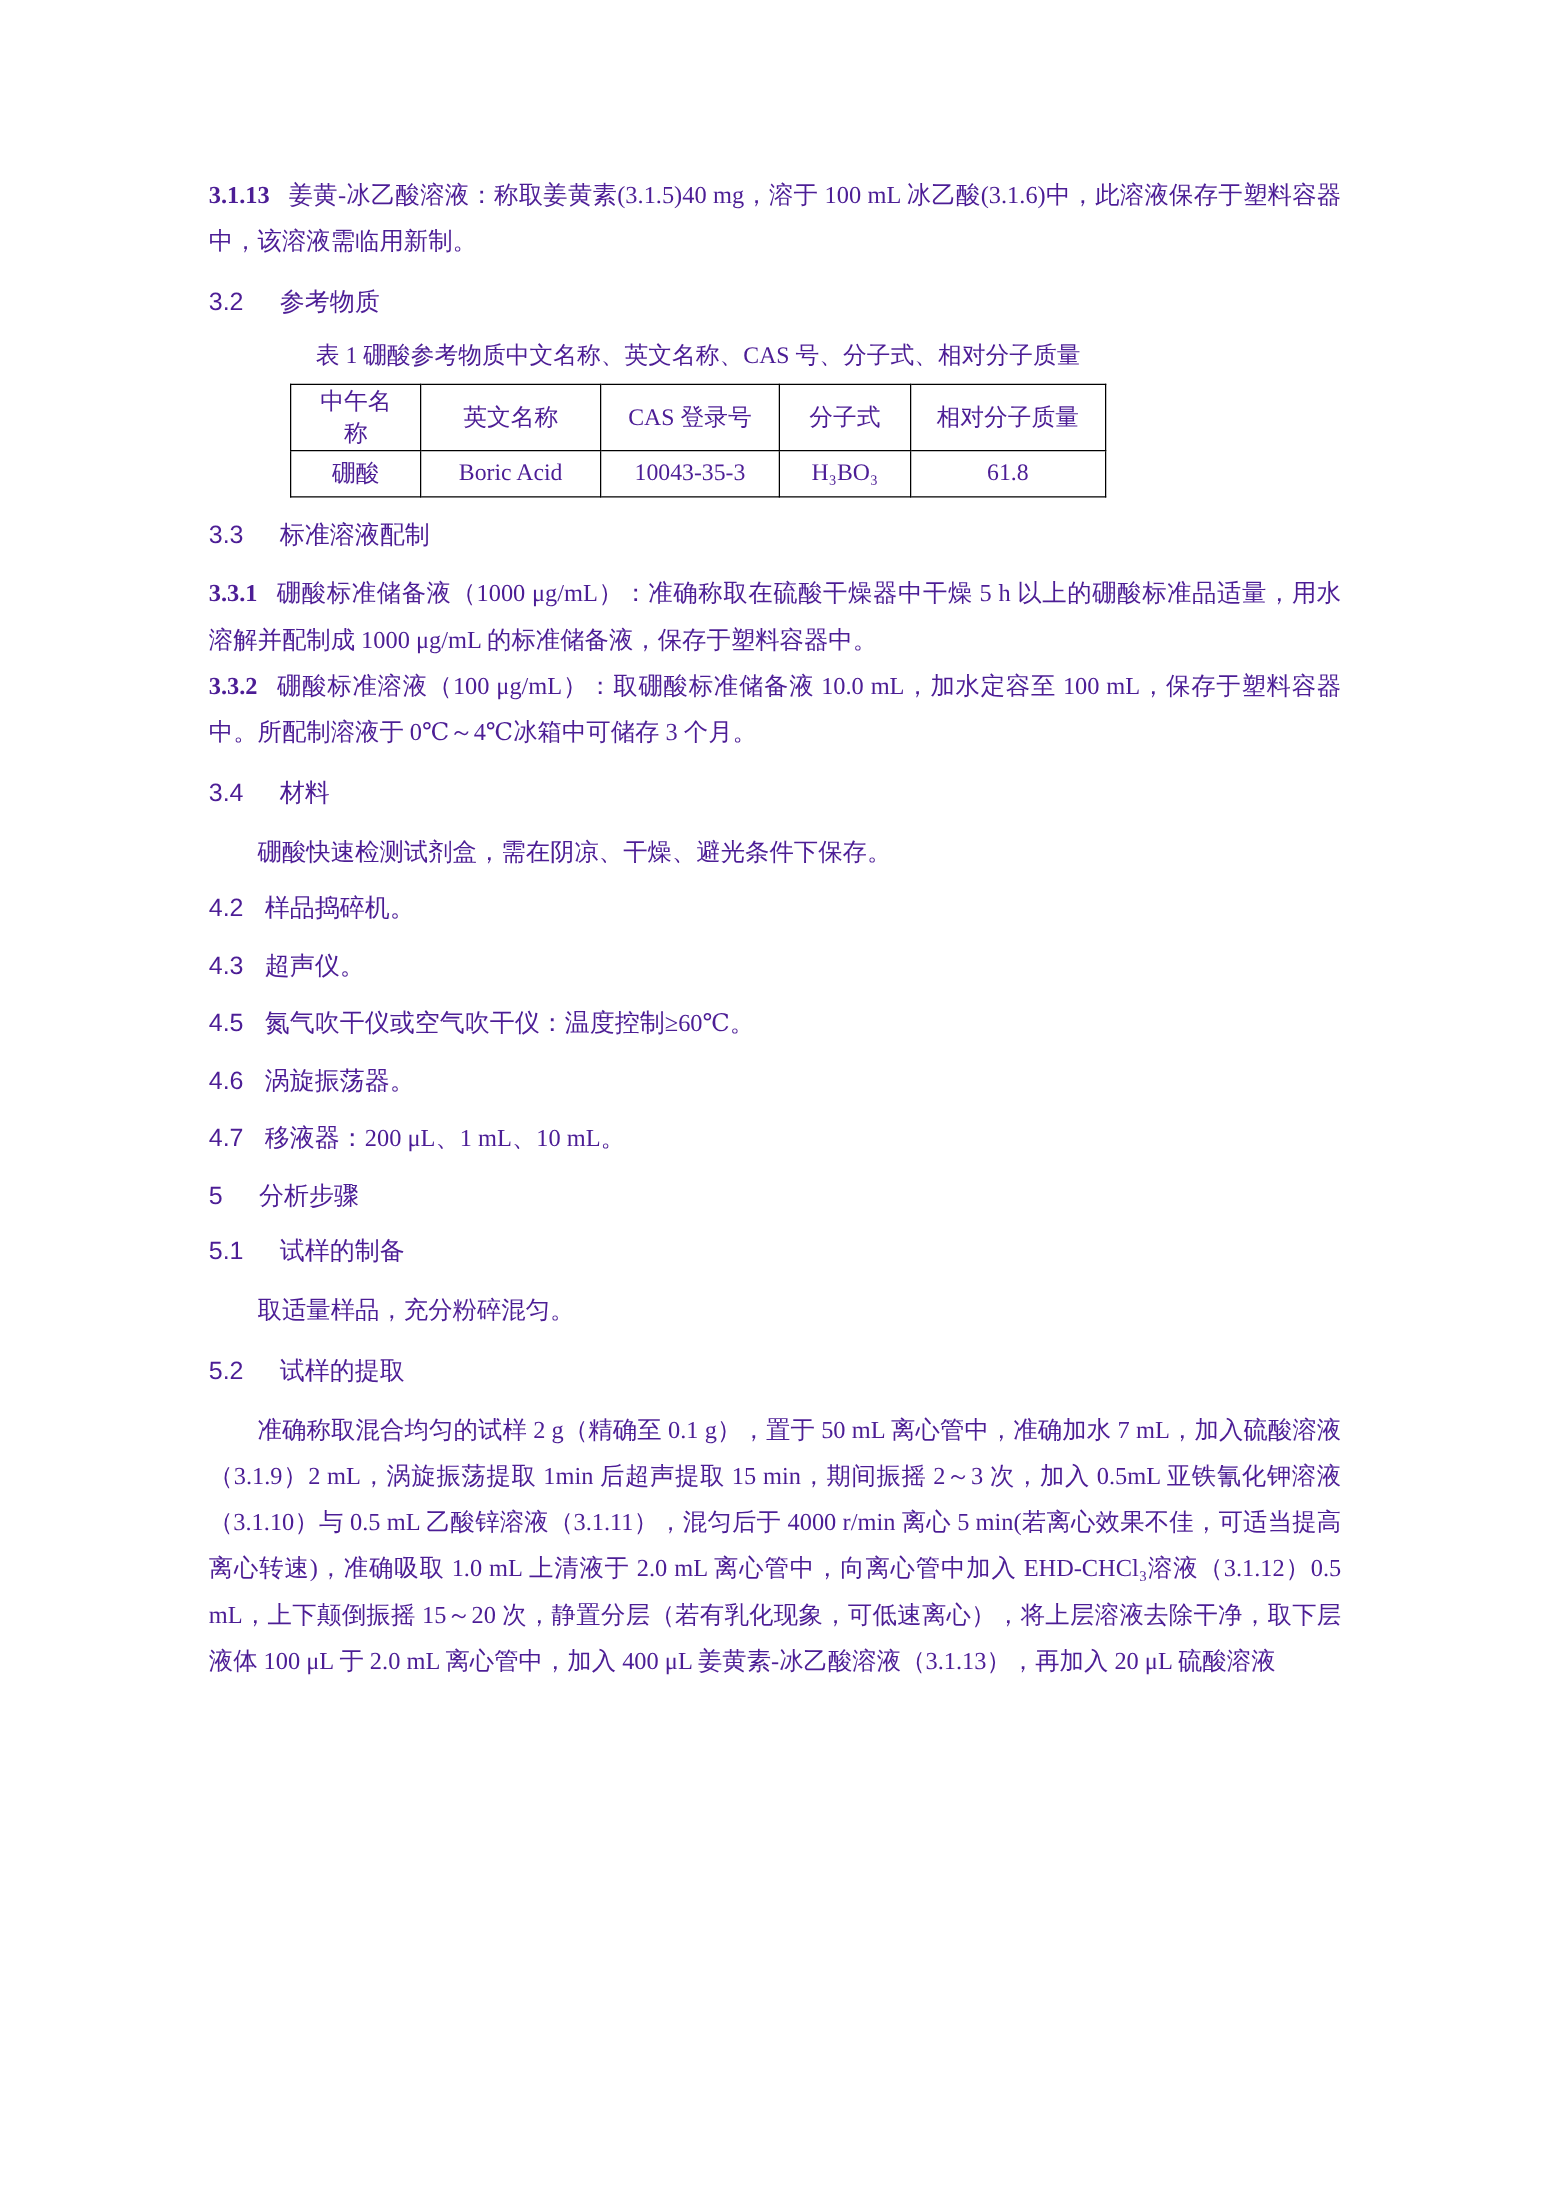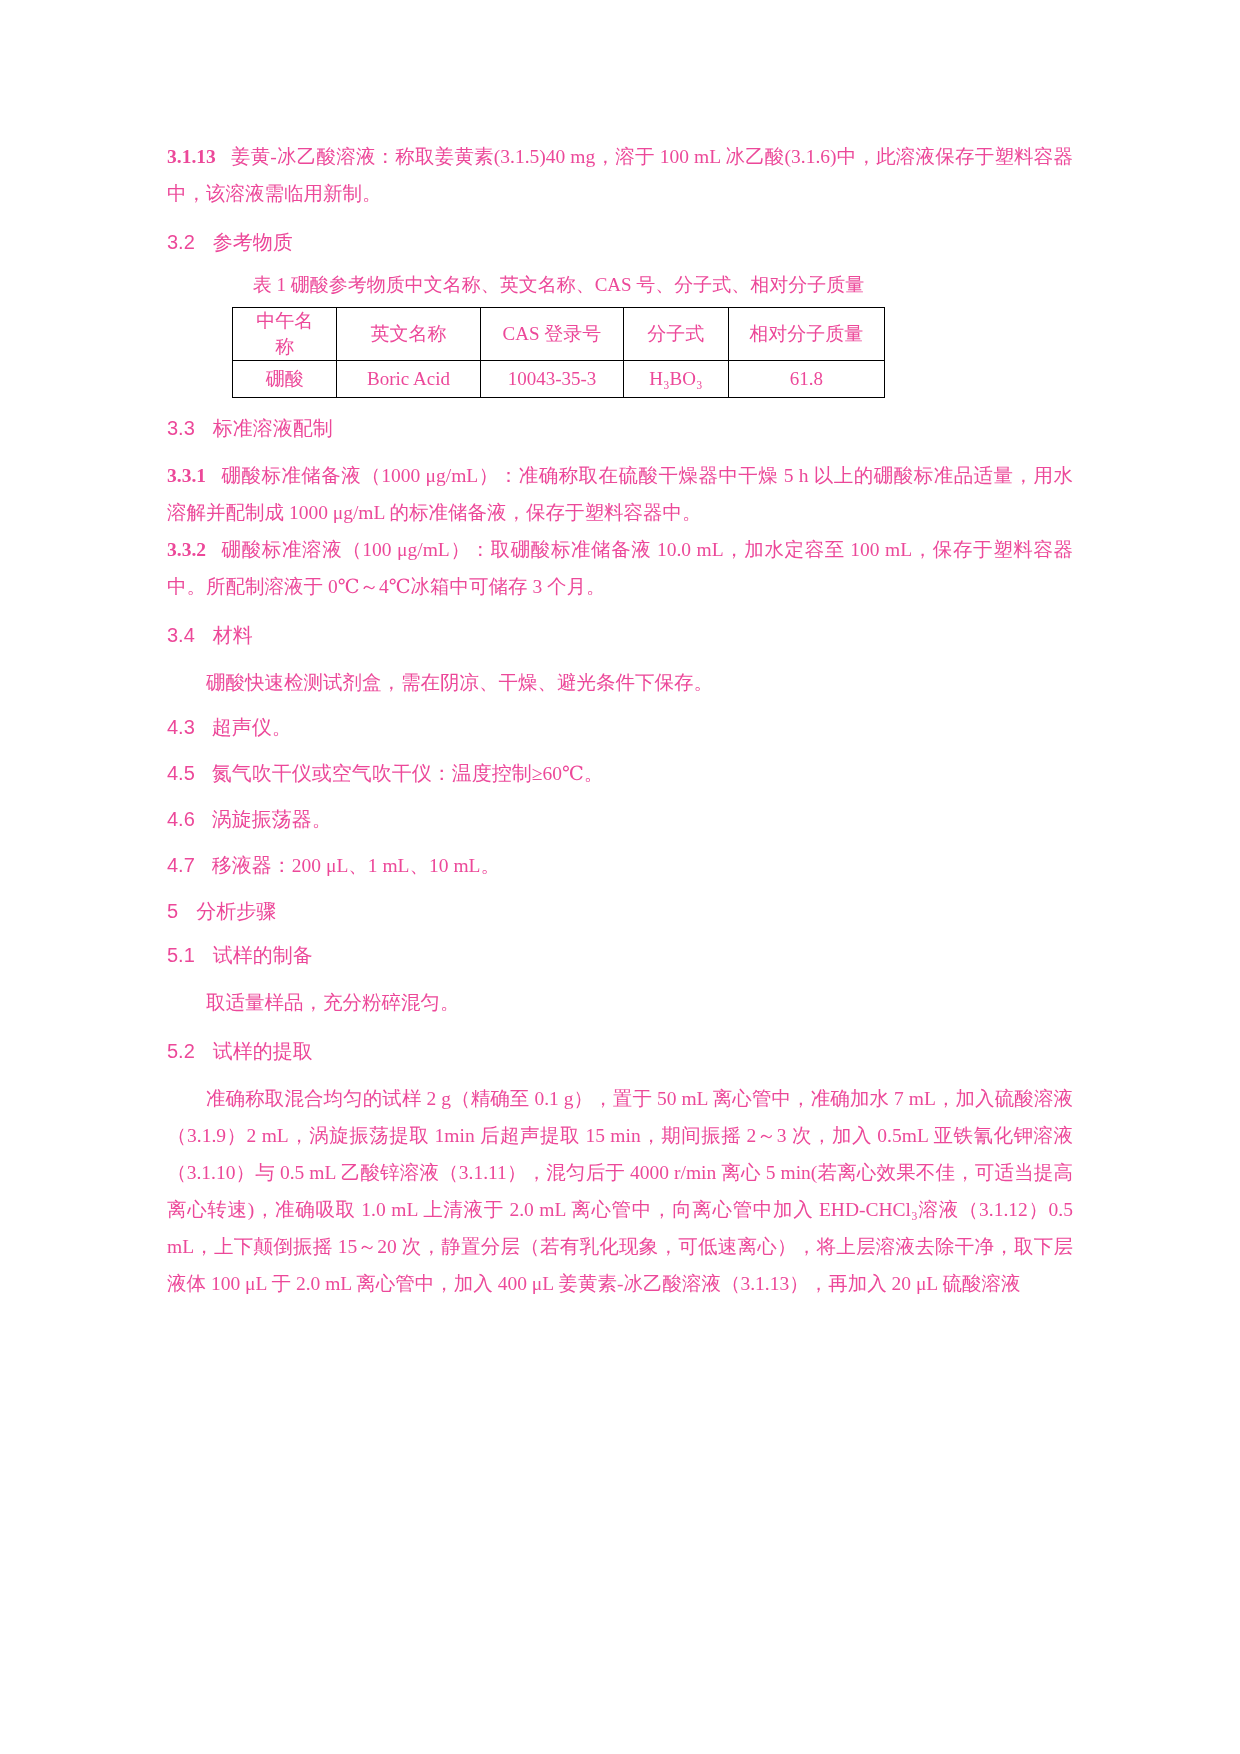--- a/index.html
+++ b/index.html
@@ -1,21 +1,21 @@
 <!DOCTYPE html>
 <html><head>
 <meta charset="utf-8">
 <style>
   * { box-sizing: border-box; }
   html, body { margin: 0; padding: 0; background: #ffffff; }
   .page {
     width: 1240px;
     height: 1754px;
     background: #ffffff;
-    color: #ec4899;
+    color: #4c1d95;
     padding: 138px 167px 60px 167px;
     font-family: "Liberation Serif", "DejaVu Serif", serif;
     font-size: 19.5px;
     overflow: hidden;
   }
   p.body {
     margin: 0 0 12px 0;
     line-height: 37px;
     text-align: justify;
   }
@@ -25,21 +25,21 @@
     font-weight: bold;
     margin-right: 15px;
   }
   h2.sec {
     font-family: "Liberation Sans", "DejaVu Sans", sans-serif;
     font-weight: normal;
     font-size: 20px;
     line-height: 28px;
     margin: 16px 0 15px 0;
   }
-  h2.sec .hnum { margin-right: 18px; }
+  h2.sec .hnum { margin-right: 29px; }
   .item {
     font-family: "Liberation Sans", "DejaVu Sans", sans-serif;
     font-size: 20px;
     line-height: 28px;
     margin: 0 0 17px 0;
   }
   .item .inum { margin-right: 17px; }
   .item .itail {
     font-family: "Liberation Serif", "DejaVu Serif", serif;
     font-size: 19.5px;
@@ -115,20 +115,21 @@
   <p class="body tight"><span class="cnum">3.3.1</span><span>硼酸标准储备液（1000 μg/mL）：准确称取在硫酸干燥器中干燥 5 h 以上的硼酸标准品适量，用水溶解并配制成 1000 μg/mL 的标准储备液，保存于塑料容器中。</span></p>
 
   <p class="body"><span class="cnum">3.3.2</span><span>硼酸标准溶液（100 μg/mL）：取硼酸标准储备液 10.0 mL，加水定容至 100 mL，保存于塑料容器中。所配制溶液于 0℃～4℃冰箱中可储存 3 个月。</span></p>
 
   <h2 class="sec"><span class="hnum">3.4</span><span>材料</span></h2>
 
   <p class="body indent">硼酸快速检测试剂盒，需在阴凉、干燥、避光条件下保存。</p>
 
 
 
+  <p class="item"><span class="inum">4.2</span><span class="ilabel">样品捣碎机。</span><span class="itail"></span></p>
 
   <p class="item"><span class="inum">4.3</span><span class="ilabel">超声仪。</span><span class="itail"></span></p>
 
 
   <p class="item"><span class="inum">4.5</span><span class="ilabel">氮气吹干仪或空气吹干仪：温度控制</span><span class="itail">≥60℃。</span></p>
 
   <p class="item"><span class="inum">4.6</span><span class="ilabel">涡旋振荡器。</span><span class="itail"></span></p>
 
   <p class="item"><span class="inum">4.7</span><span class="ilabel">移液器：</span><span class="itail">200 μL、1 mL、10 mL。</span></p>
 

